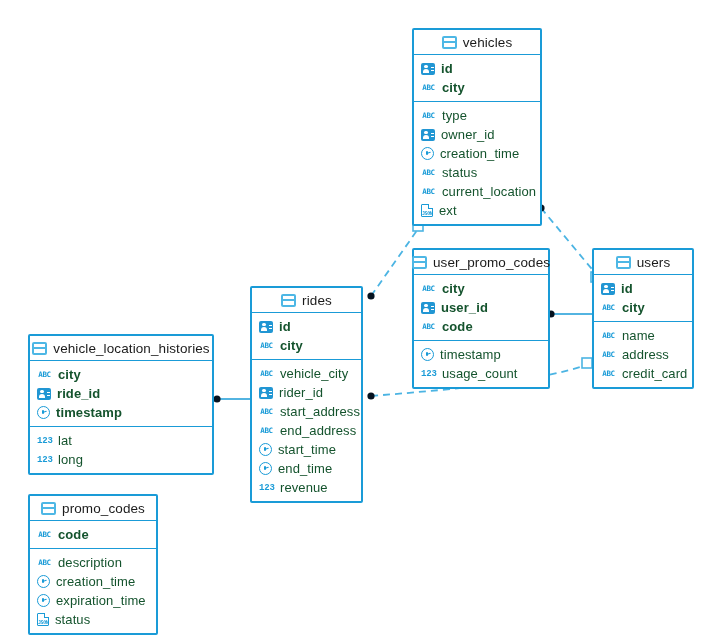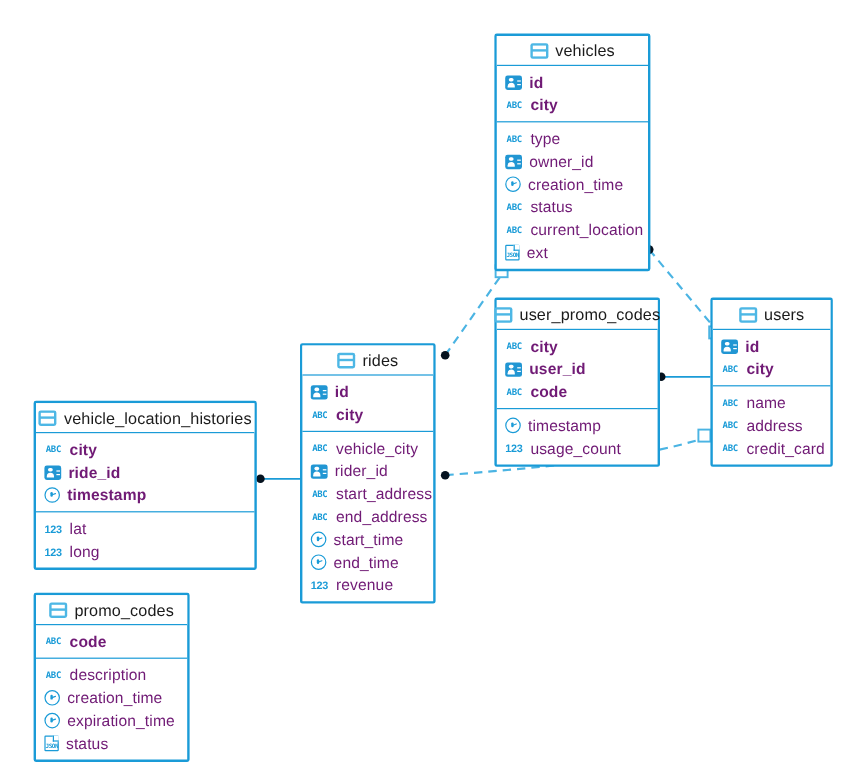--- a/index.html
+++ b/index.html
@@ -62,21 +62,21 @@
     display: flex;
     align-items: center;
     gap: 6px;
     height: 19px;
     padding: 0 7px;
     box-sizing: border-box;
     white-space: nowrap;
   }
   .col-name {
     font-size: 13px;
-    color: #701a75;
+    color: #14532d;
     letter-spacing: 0.1px;
   }
   .col-row.is-key .col-name {
     font-weight: bold;
   }
   
   .ico {
     flex: 0 0 auto;
     width: 14px;
     height: 14px;
@@ -120,21 +120,21 @@
     font-size: 7.5px;
     font-weight: bold;
     color: #1a9bd7;
     line-height: 14px;
     letter-spacing: -0.3px;
     width: 15px;
     text-align: center;
   }
   
   .ico-123 {
-    font-family: Liberation Sans, sans-serif;
+    font-family: Liberation Mono, monospace;
     font-size: 9px;
     font-weight: bold;
     color: #1a9bd7;
     line-height: 14px;
     letter-spacing: -0.2px;
     width: 15px;
     text-align: left;
   }
   
   .ico-id {

